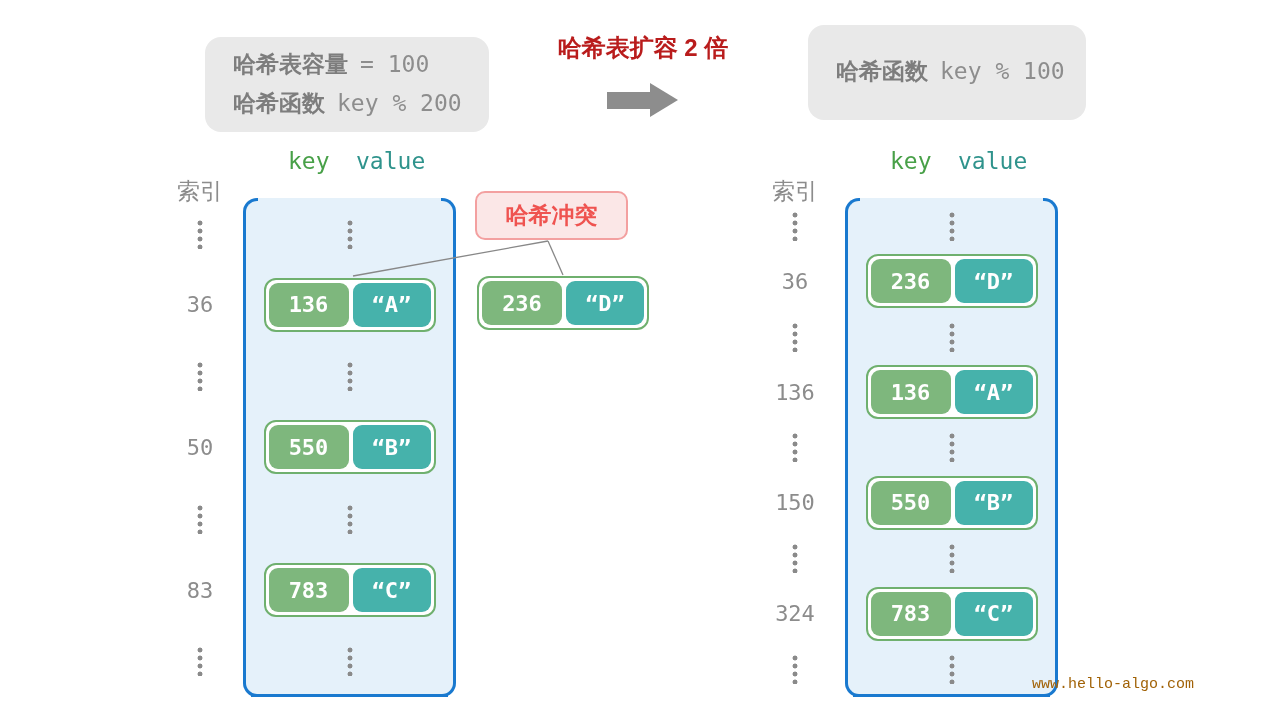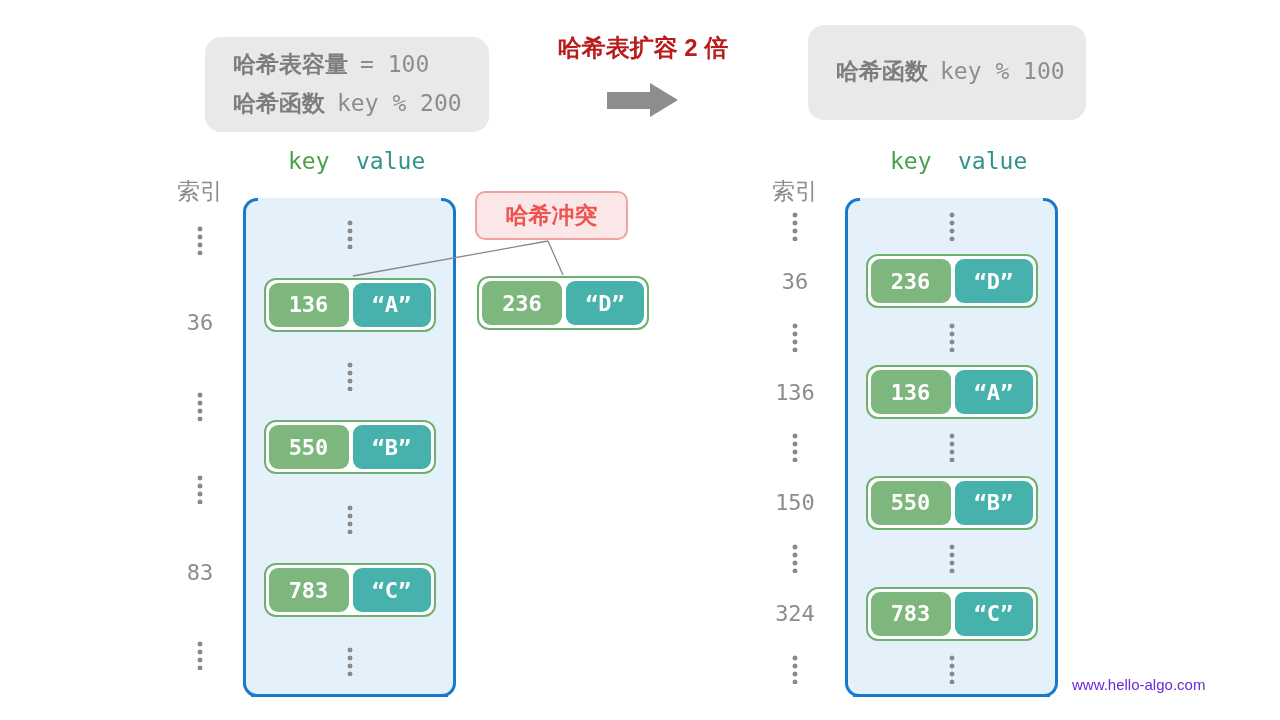--- a/index.html
+++ b/index.html
@@ -93,23 +93,23 @@
     position:absolute; left:475px; top:191px; width:153px; height:49px; box-sizing:border-box;
     background:#fbe7e7; border:2px solid #f3a0a0; border-radius:10px;
     display:flex; align-items:center; justify-content:center;
     font-size:23px; font-weight:bold; color:#ef5350; white-space:nowrap;
   }
   #collision-pair { position:absolute; left:477px; top:276px; }
 
   .lines-overlay { position:absolute; left:0; top:0; pointer-events:none; }
 
   .watermark {
-    position:absolute; left:1072px; top:676px;
-    font-family:Liberation Sans, sans-serif;
-    font-size:15px; color:#6d28d9; white-space:nowrap;
+    position:absolute; left:1032px; top:676px;
+    font-family:Liberation Mono, monospace;
+    font-size:15px; color:#a16207; white-space:nowrap;
   }
 </style>
 </head>
 <body>
 
 <div class="canvas">
 
   <div class="info-box" id="info-left">
     <div class="info-line">
       <span class="info-cn">哈希表容量</span><span class="info-val">= 100</span>
@@ -140,20 +140,23 @@
     <div class="slot">
         <span class="vdots"></span>
       </div>
     <div class="slot">
         <span class="idx">36</span>
       </div>
     <div class="slot">
         <span class="vdots"></span>
       </div>
     <div class="slot">
+        <span class="idx">50</span>
+      </div>
+    <div class="slot">
         <span class="vdots"></span>
       </div>
     <div class="slot">
         <span class="idx">83</span>
       </div>
     <div class="slot">
         <span class="vdots"></span>
       </div>
   </div>
 

